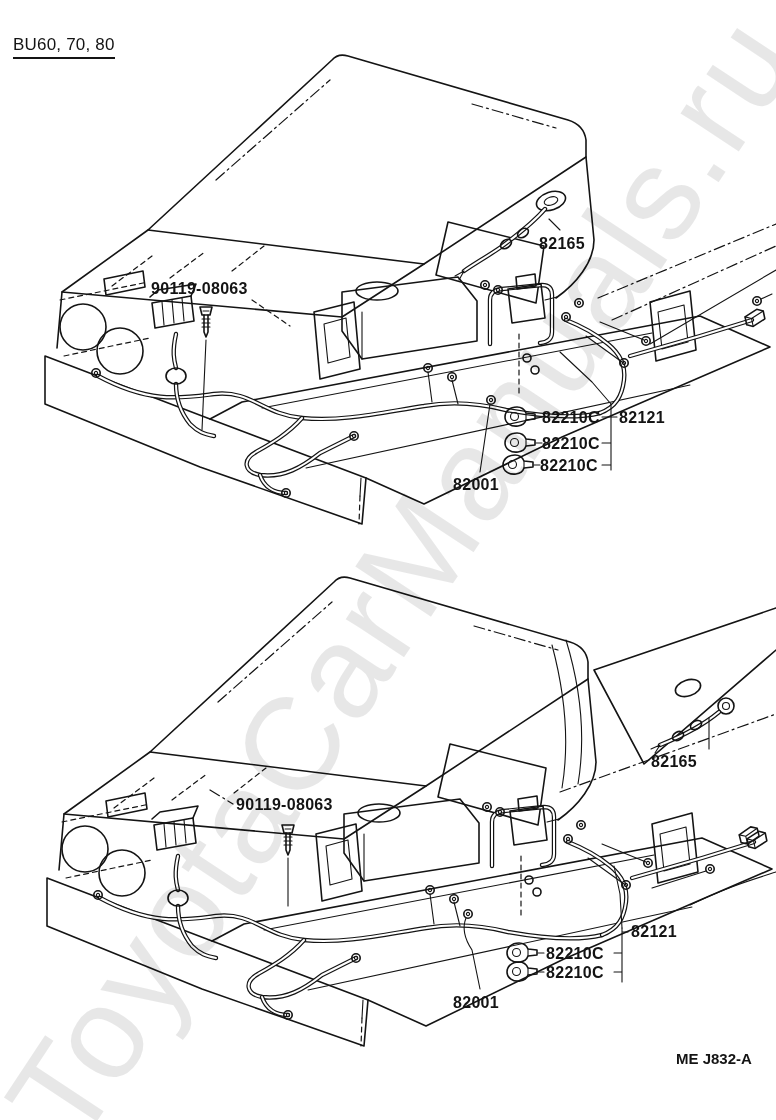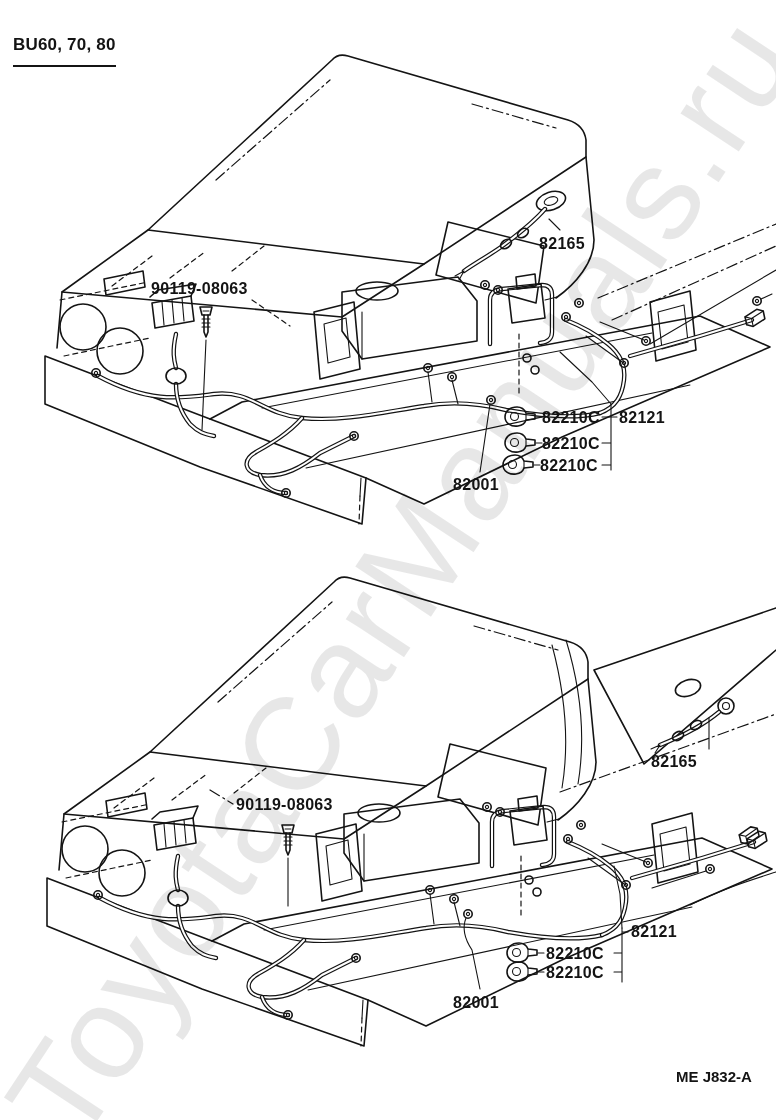--- a/index.html
+++ b/index.html
@@ -14,24 +14,24 @@
   svg.art .thin{stroke-width:1.1;}
   svg.art .dash{stroke-width:1.2;stroke-dasharray:5 4;}
   svg.art .dd{stroke-width:1.2;stroke-dasharray:11 4 2 4;}
   svg.art .tube{stroke:#141414;stroke-width:4.4;}
   svg.art .tube-in{stroke:#ffffff;stroke-width:2;}
   .plabel{
     position:absolute;z-index:2;font-weight:700;font-size:16px;letter-spacing:.3px;
     white-space:nowrap;line-height:1.1;
   }
   .ptitle{
-    position:absolute;z-index:2;font-weight:700;font-size:17px;letter-spacing:.2px;
-    border-bottom:2px solid #141414;padding-bottom:10px;white-space:nowrap;line-height:1.1;
-  }
-  .pfoot{position:absolute;z-index:2;font-weight:700;font-size:15px;white-space:nowrap;margin-top:18px;}
+    position:absolute;z-index:2;font-weight:400;font-size:17px;letter-spacing:.2px;
+    border-bottom:2px solid #141414;padding-bottom:2px;white-space:nowrap;line-height:1.1;
+  }
+  .pfoot{position:absolute;z-index:2;font-weight:700;font-size:15px;white-space:nowrap;}
   .watermark{
     position:absolute;left:402px;top:578px;z-index:5;
     transform:translate(-50%,-50%) rotate(-56.5deg);
     font-size:132px;font-weight:400;letter-spacing:3px;color:#000;opacity:.09;
     white-space:nowrap;pointer-events:none;
   }
 </style>
 </head>
 <body>
 

